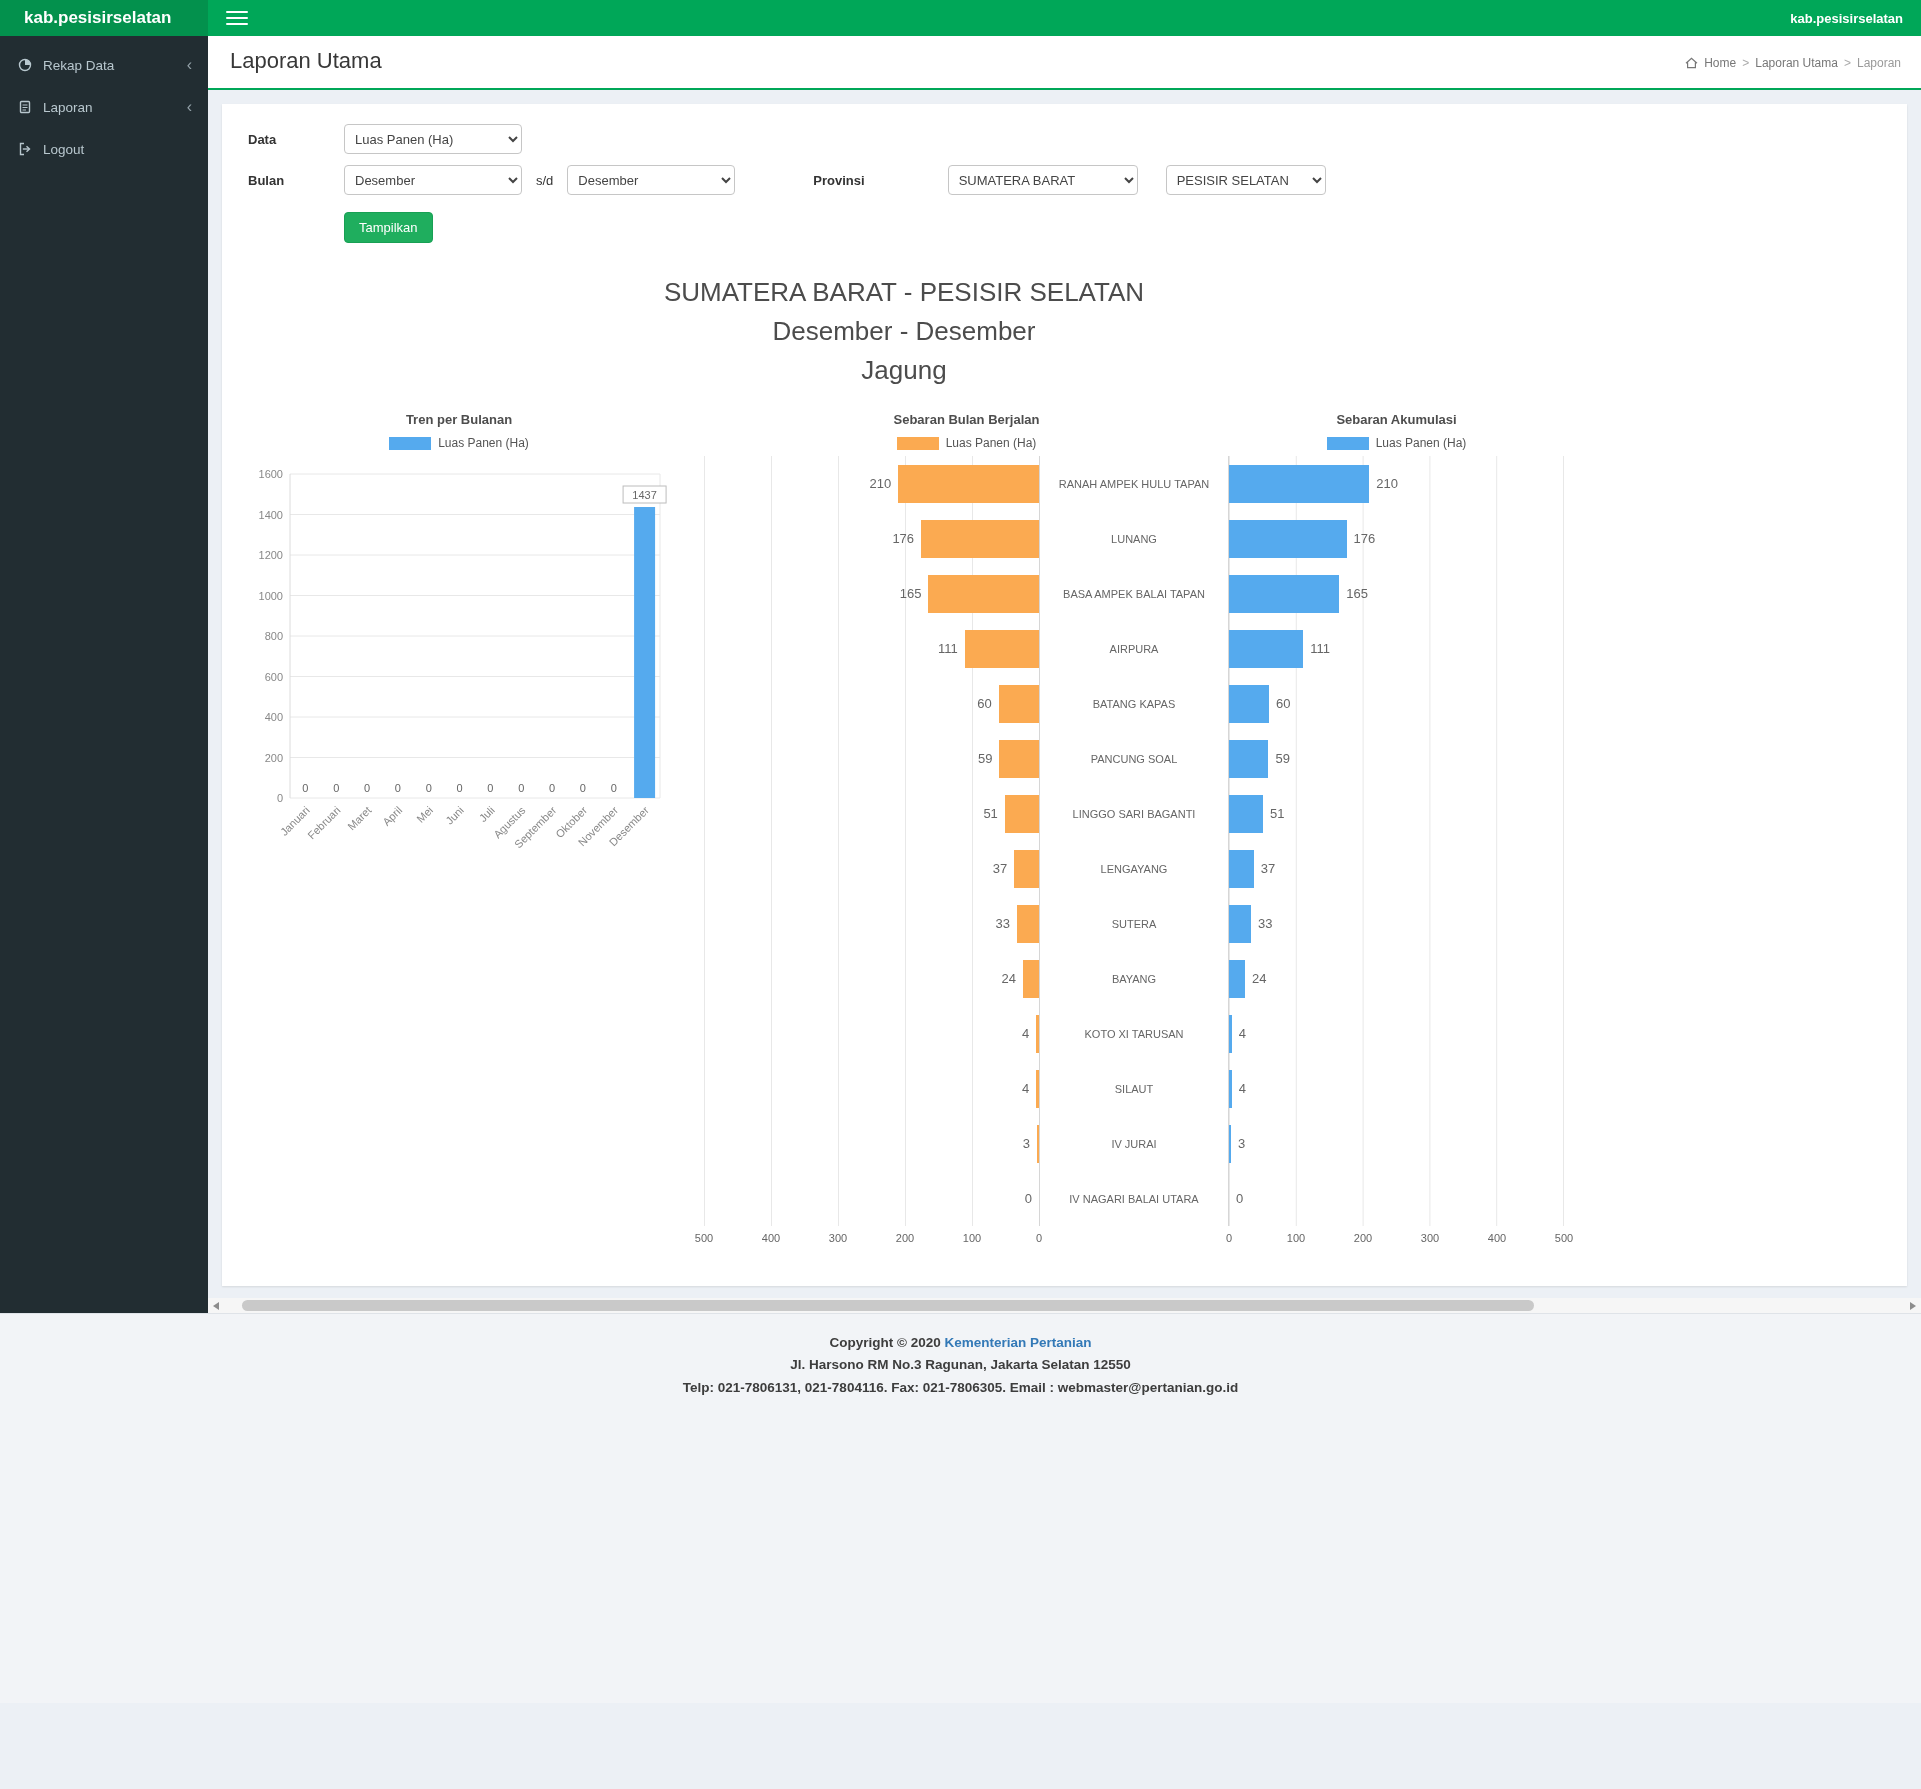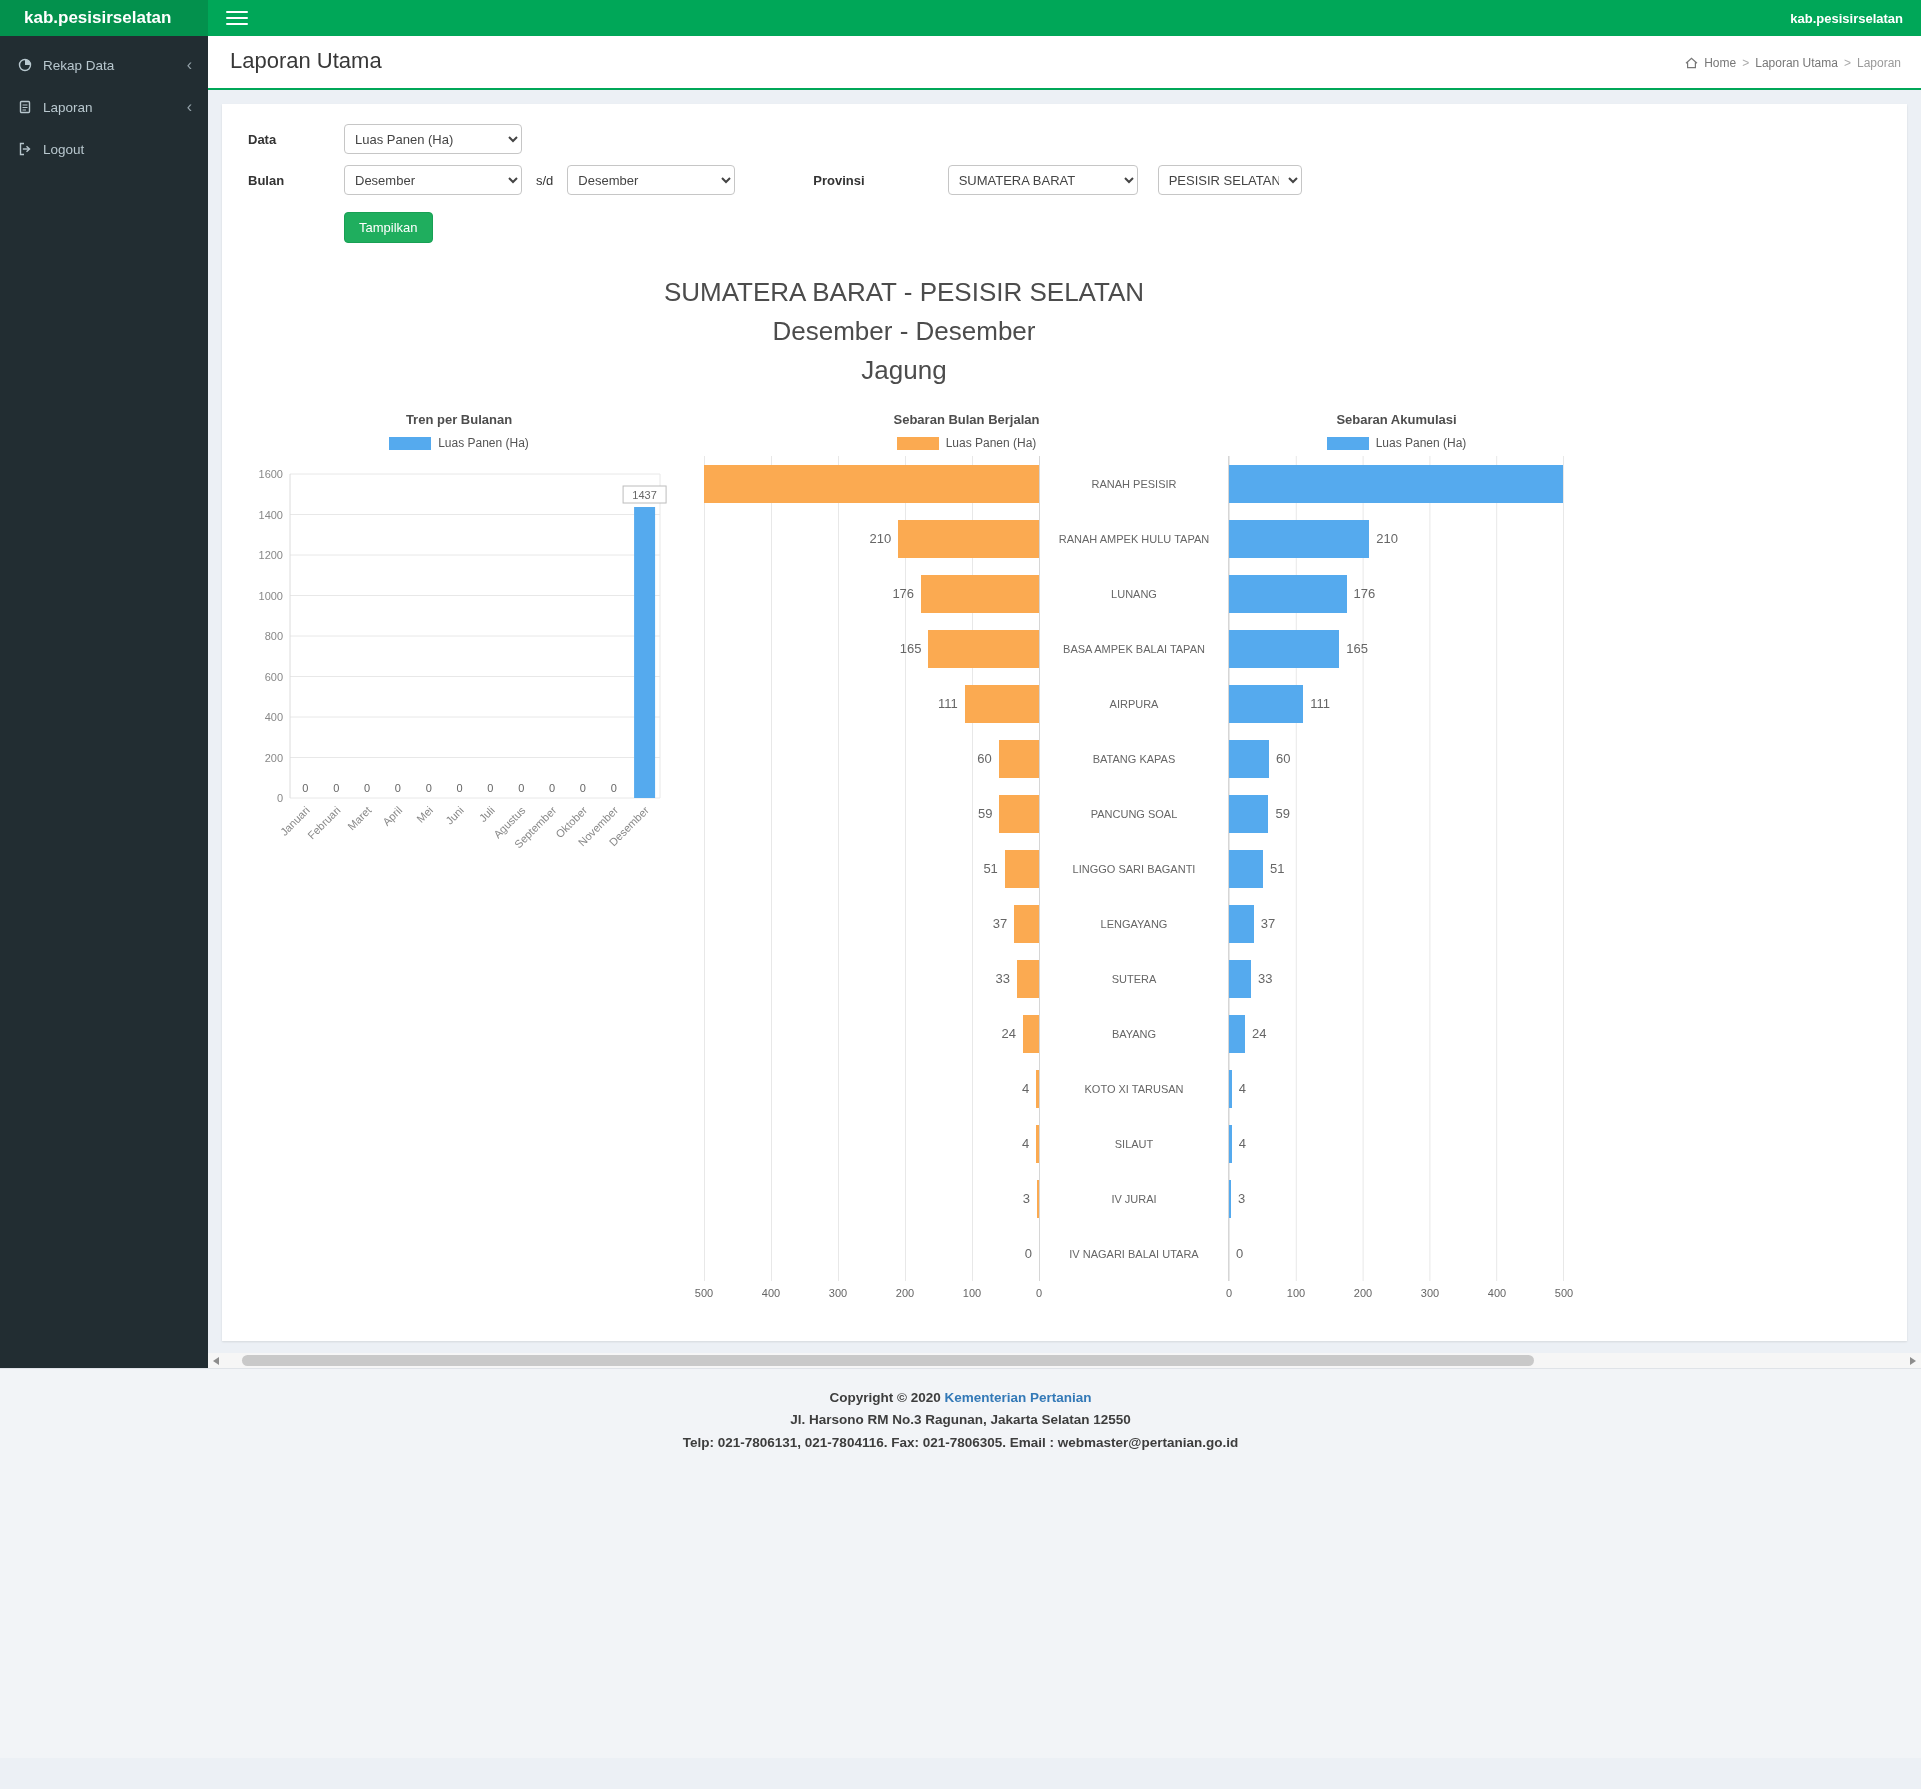--- a/index.html
+++ b/index.html
@@ -32,21 +32,21 @@
 .report-title{font-size:20px;color:#474747;font-weight:400;margin:4px 0 24px 4px}
 .form-row{display:flex;align-items:center;margin-bottom:11px}
 .flabel{width:100px;font-size:13px;font-weight:700;color:#333;padding-left:4px}
 select{height:30px;border:1px solid #c6c6c6;border-radius:4px;background:#fff;color:#444;font-size:13px;font-family:inherit;padding:0 6px;cursor:pointer}
 .sel-data{width:178px}
 .sel-month{width:178px}
 .sel-month2{width:168px}
 .sd{margin:0 14px;font-size:13px;color:#333}
 .flabel-prov{margin-left:78px;font-size:13px;font-weight:700;color:#333}
 .sel-prov{width:190px;margin-left:83px}
-.sel-kab{width:144px;margin-left:20px}
+.sel-kab{width:160px;margin-left:28px}
 .btn-tampilkan{margin-left:100px;margin-top:6px;background:#1fae5e;border:1px solid #18a054;color:#fff;font-size:13px;font-family:inherit;padding:7px 14px;border-radius:4px;cursor:pointer}
 
 .chart-wrap{width:1320px;margin-top:30px}
 .big-heading{text-align:center;font-size:26px;color:#4c4c4c;line-height:1.5;font-weight:400}
 .charts-row{display:flex;margin-top:22px}
 .panel-tren{width:430px}
 .panel-sebaran{width:860px;margin-left:30px}
 .chart-title{text-align:center;font-size:13px;font-weight:700;color:#4d4d4d}
 .chart-legend{display:flex;align-items:center;justify-content:center;gap:7px;margin:9px 0 6px 0;font-size:12px;color:#555;cursor:pointer}
 .swatch{width:42px;height:13px;display:inline-block}
@@ -241,29 +241,20 @@
                 <div class="chart-title">Sebaran Akumulasi</div>
                 <div class="chart-legend">
                   <span class="swatch" id="sw2" style="background: rgb(85, 170, 238);"></span>
                   <span>Luas Panen (Ha)</span>
                 </div>
               </div>
             </div>
             <div id="hrows">
                 <div class="hrow">
                   <div class="hcell hleft">
-                    <div class="hbar" style="width:100%;background:#fbaa51;min-width:2px;"></div>
-                  </div>
-                  <div class="hcat">RANAH PESISIR</div>
-                  <div class="hcell hright">
-                    <div class="hbar" style="width:100%;background:#55aaee;min-width:2px;"></div>
-                  </div>
-                </div>
-                <div class="hrow">
-                  <div class="hcell hleft">
                     <span class="hval">210</span>
                     <div class="hbar" style="width:42%;background:#fbaa51;min-width:2px;"></div>
                   </div>
                   <div class="hcat">RANAH AMPEK HULU TAPAN</div>
                   <div class="hcell hright">
                     <div class="hbar" style="width:42%;background:#55aaee;min-width:2px;"></div>
                     <span class="hval">210</span>
                   </div>
                 </div>
                 <div class="hrow">

